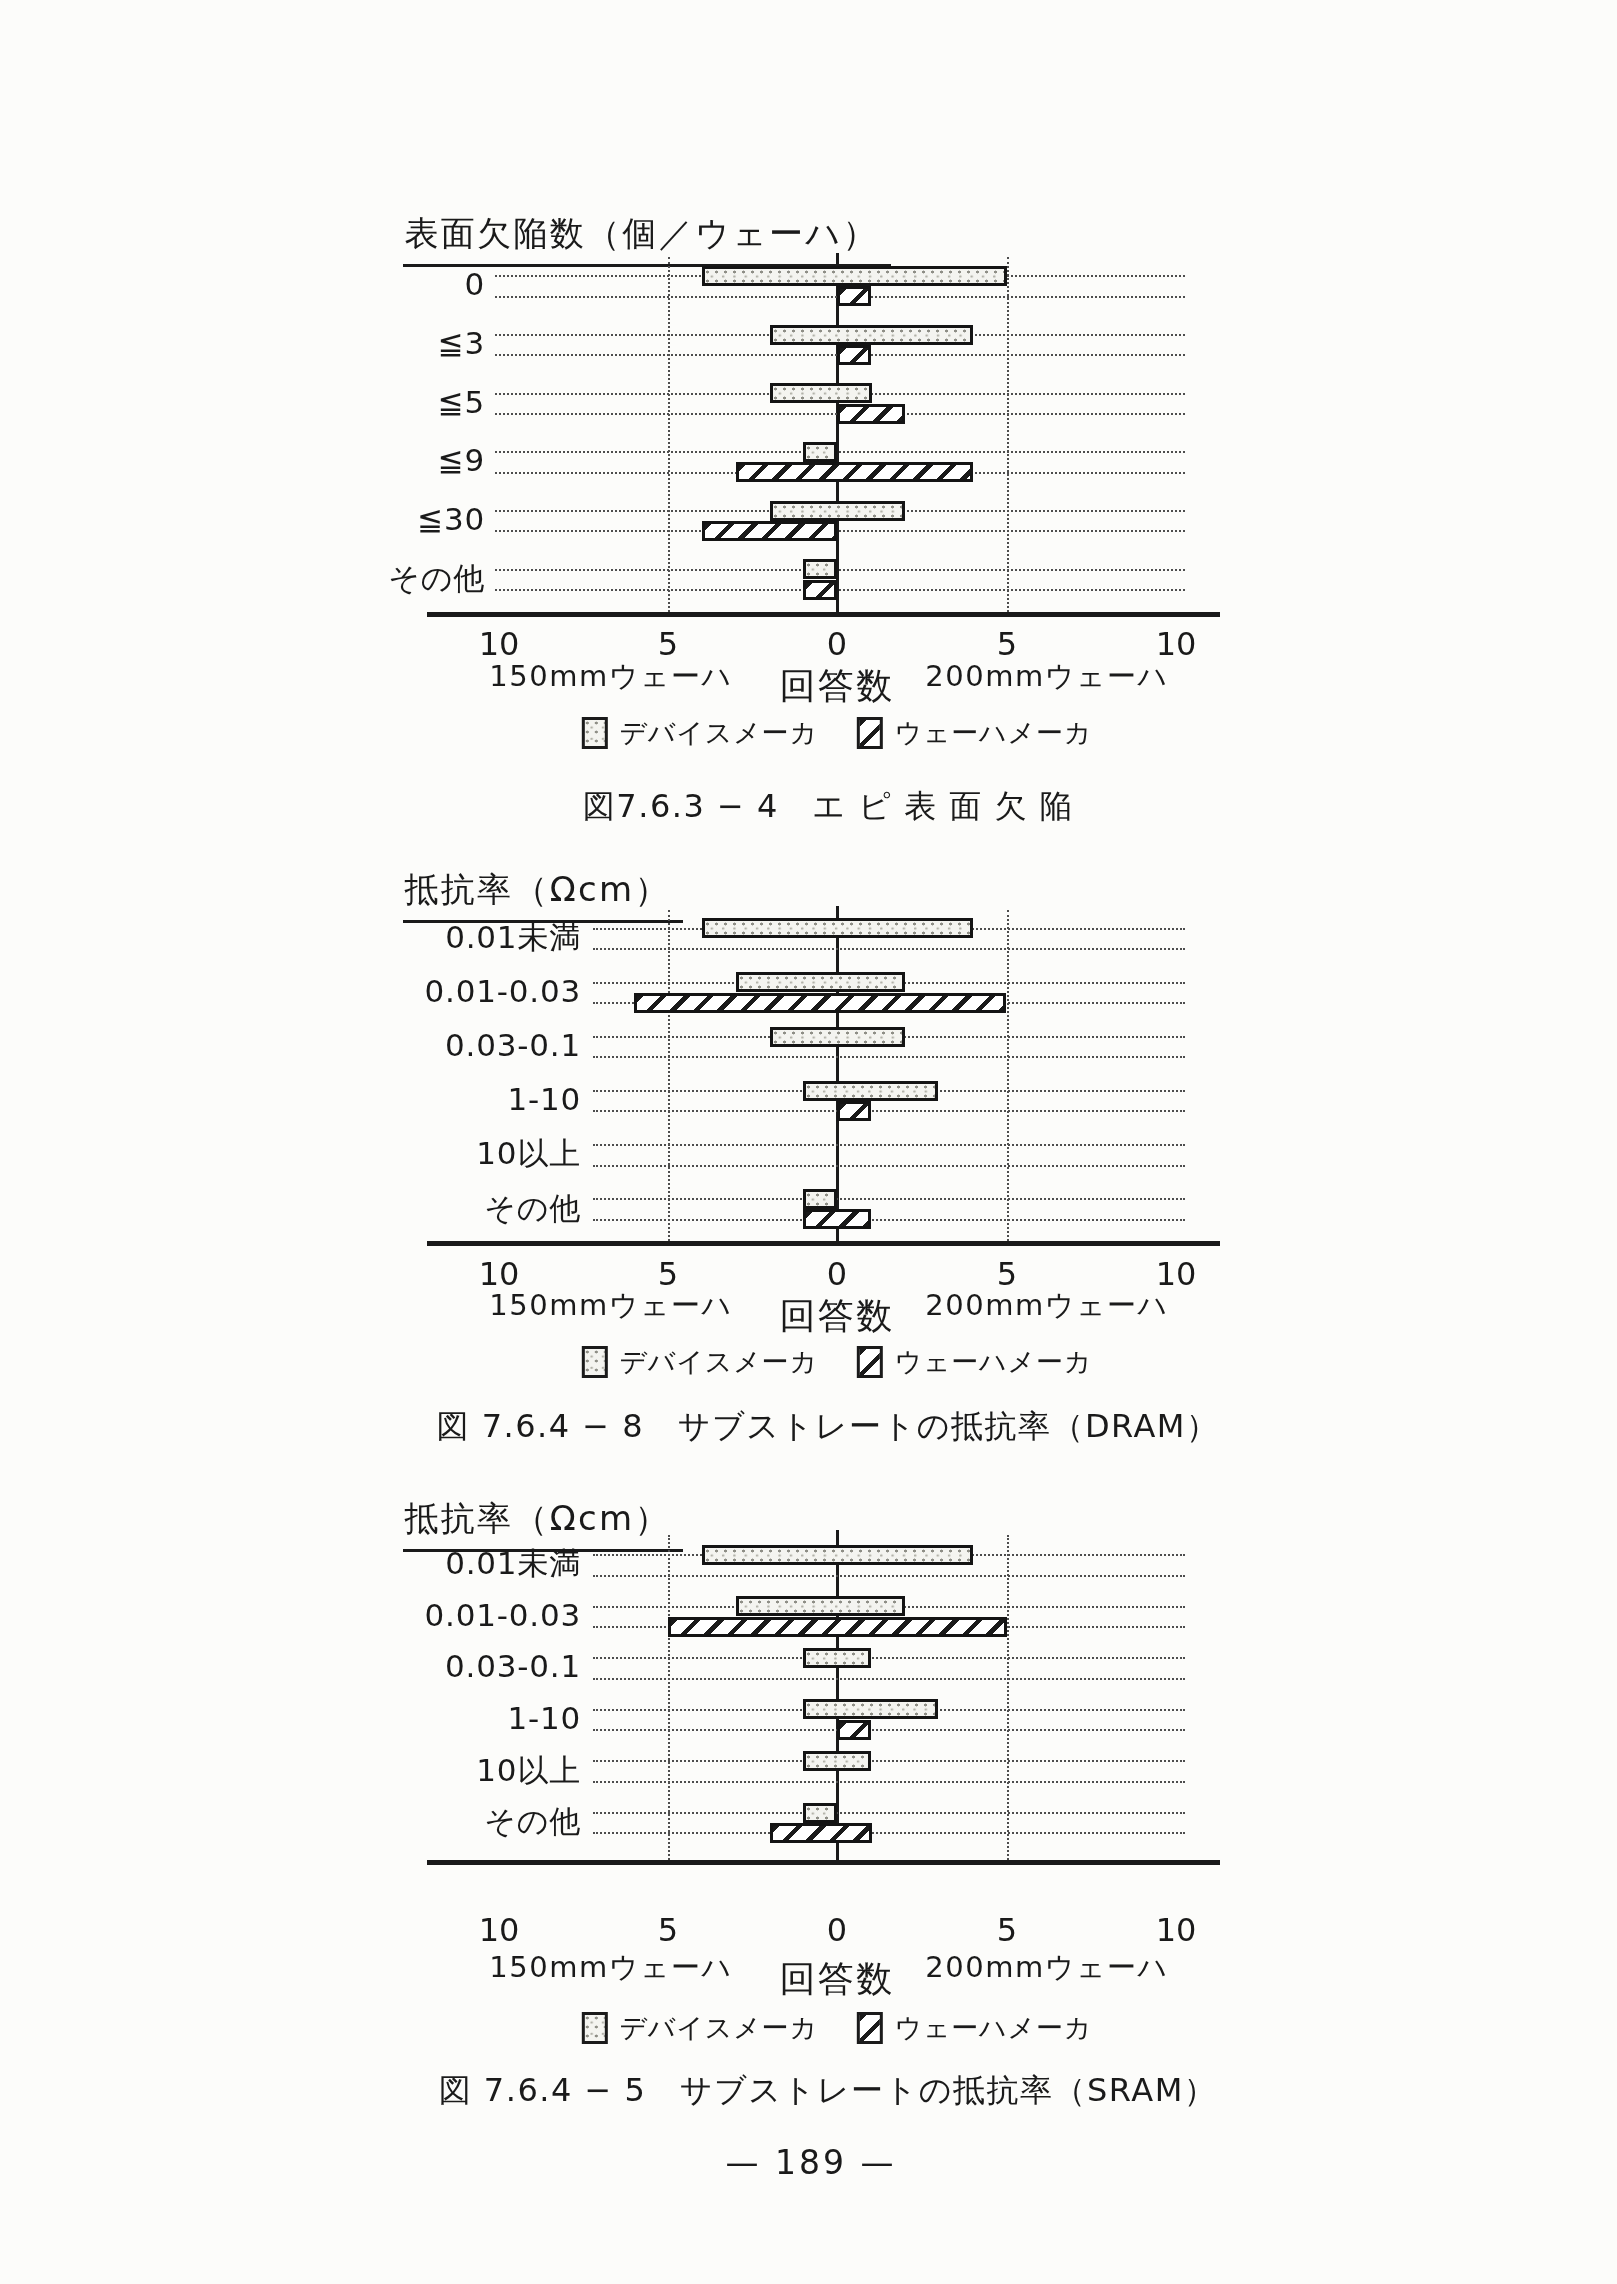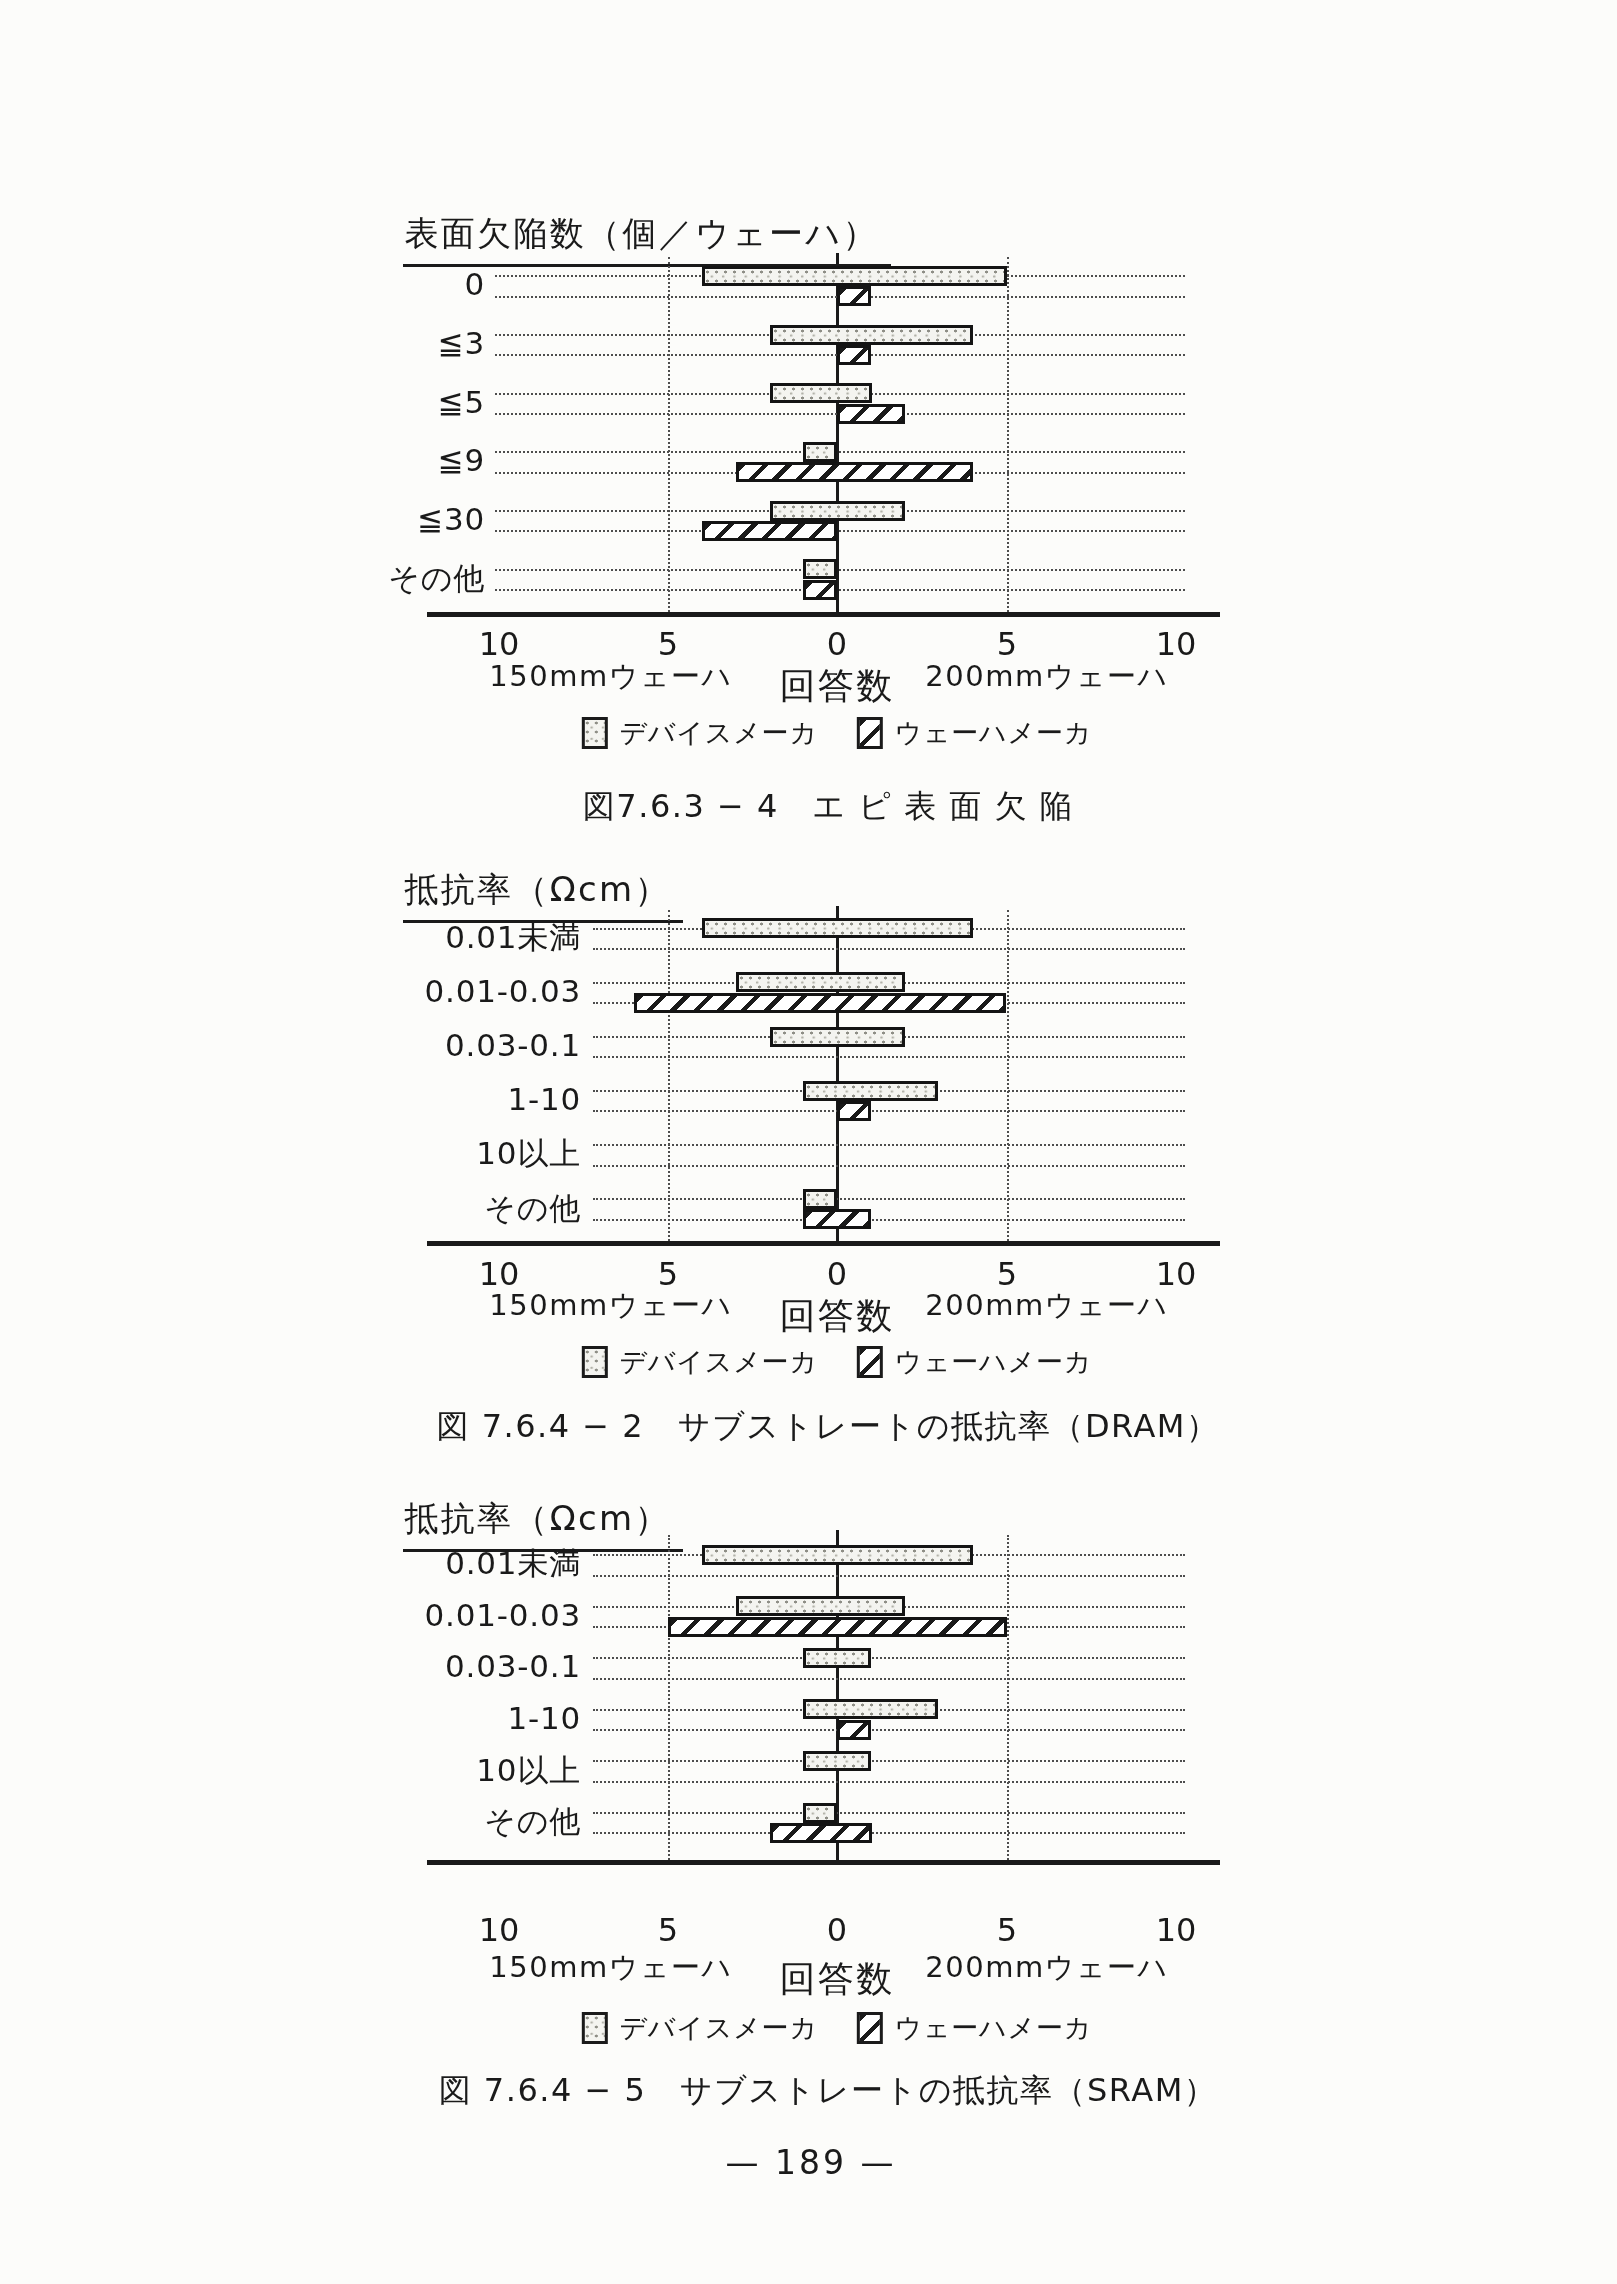--- a/index.html
+++ b/index.html
@@ -144,21 +144,21 @@
     <div class="abs ctr legend" style="left: 837px; top: 1344px;">
       <div class="legend-item">
         <div class="swatch stipple"></div>
         <div class="legend-label">デバイスメーカ</div>
       </div>
       <div class="legend-item">
         <div class="swatch hatch"></div>
         <div class="legend-label">ウェーハメーカ</div>
       </div>
     </div>
-    <div class="abs ctr caption" style="left: 828px; top: 1405px;">図 7.6.4 − 2　サブストレートの抵抗率（DRAM）</div>
+    <div class="abs ctr caption" style="left: 828px; top: 1405px;">図 7.6.4 − 8　サブストレートの抵抗率（DRAM）</div>
   </div>
 <div id="chart-2" class="chart-shell">
     <div class="abs chart-title" style="left: 403px; top: 1496px;">抵抗率（Ωcm）</div>
     <div class="abs vgrid-dotted" style="left: 668px; top: 1535px; height: 325px;"></div>
     <div class="abs vgrid-dotted" style="left: 1007px; top: 1535px; height: 325px;"></div>
     <div class="abs vgrid-solid" style="left: 836px; top: 1530px; height: 330px;"></div>
     <div class="abs axis-line" style="left: 427px; top: 1860px; width: 793px;"></div>
     <div class="abs leader" style="left: 593px; top: 1554px; width: 592px;"></div>
     <div class="abs leader" style="left: 593px; top: 1575px; width: 592px;"></div>
     <div class="abs category-label" style="left: 310px; width: 271px; top: 1546px;">0.01未満</div>

